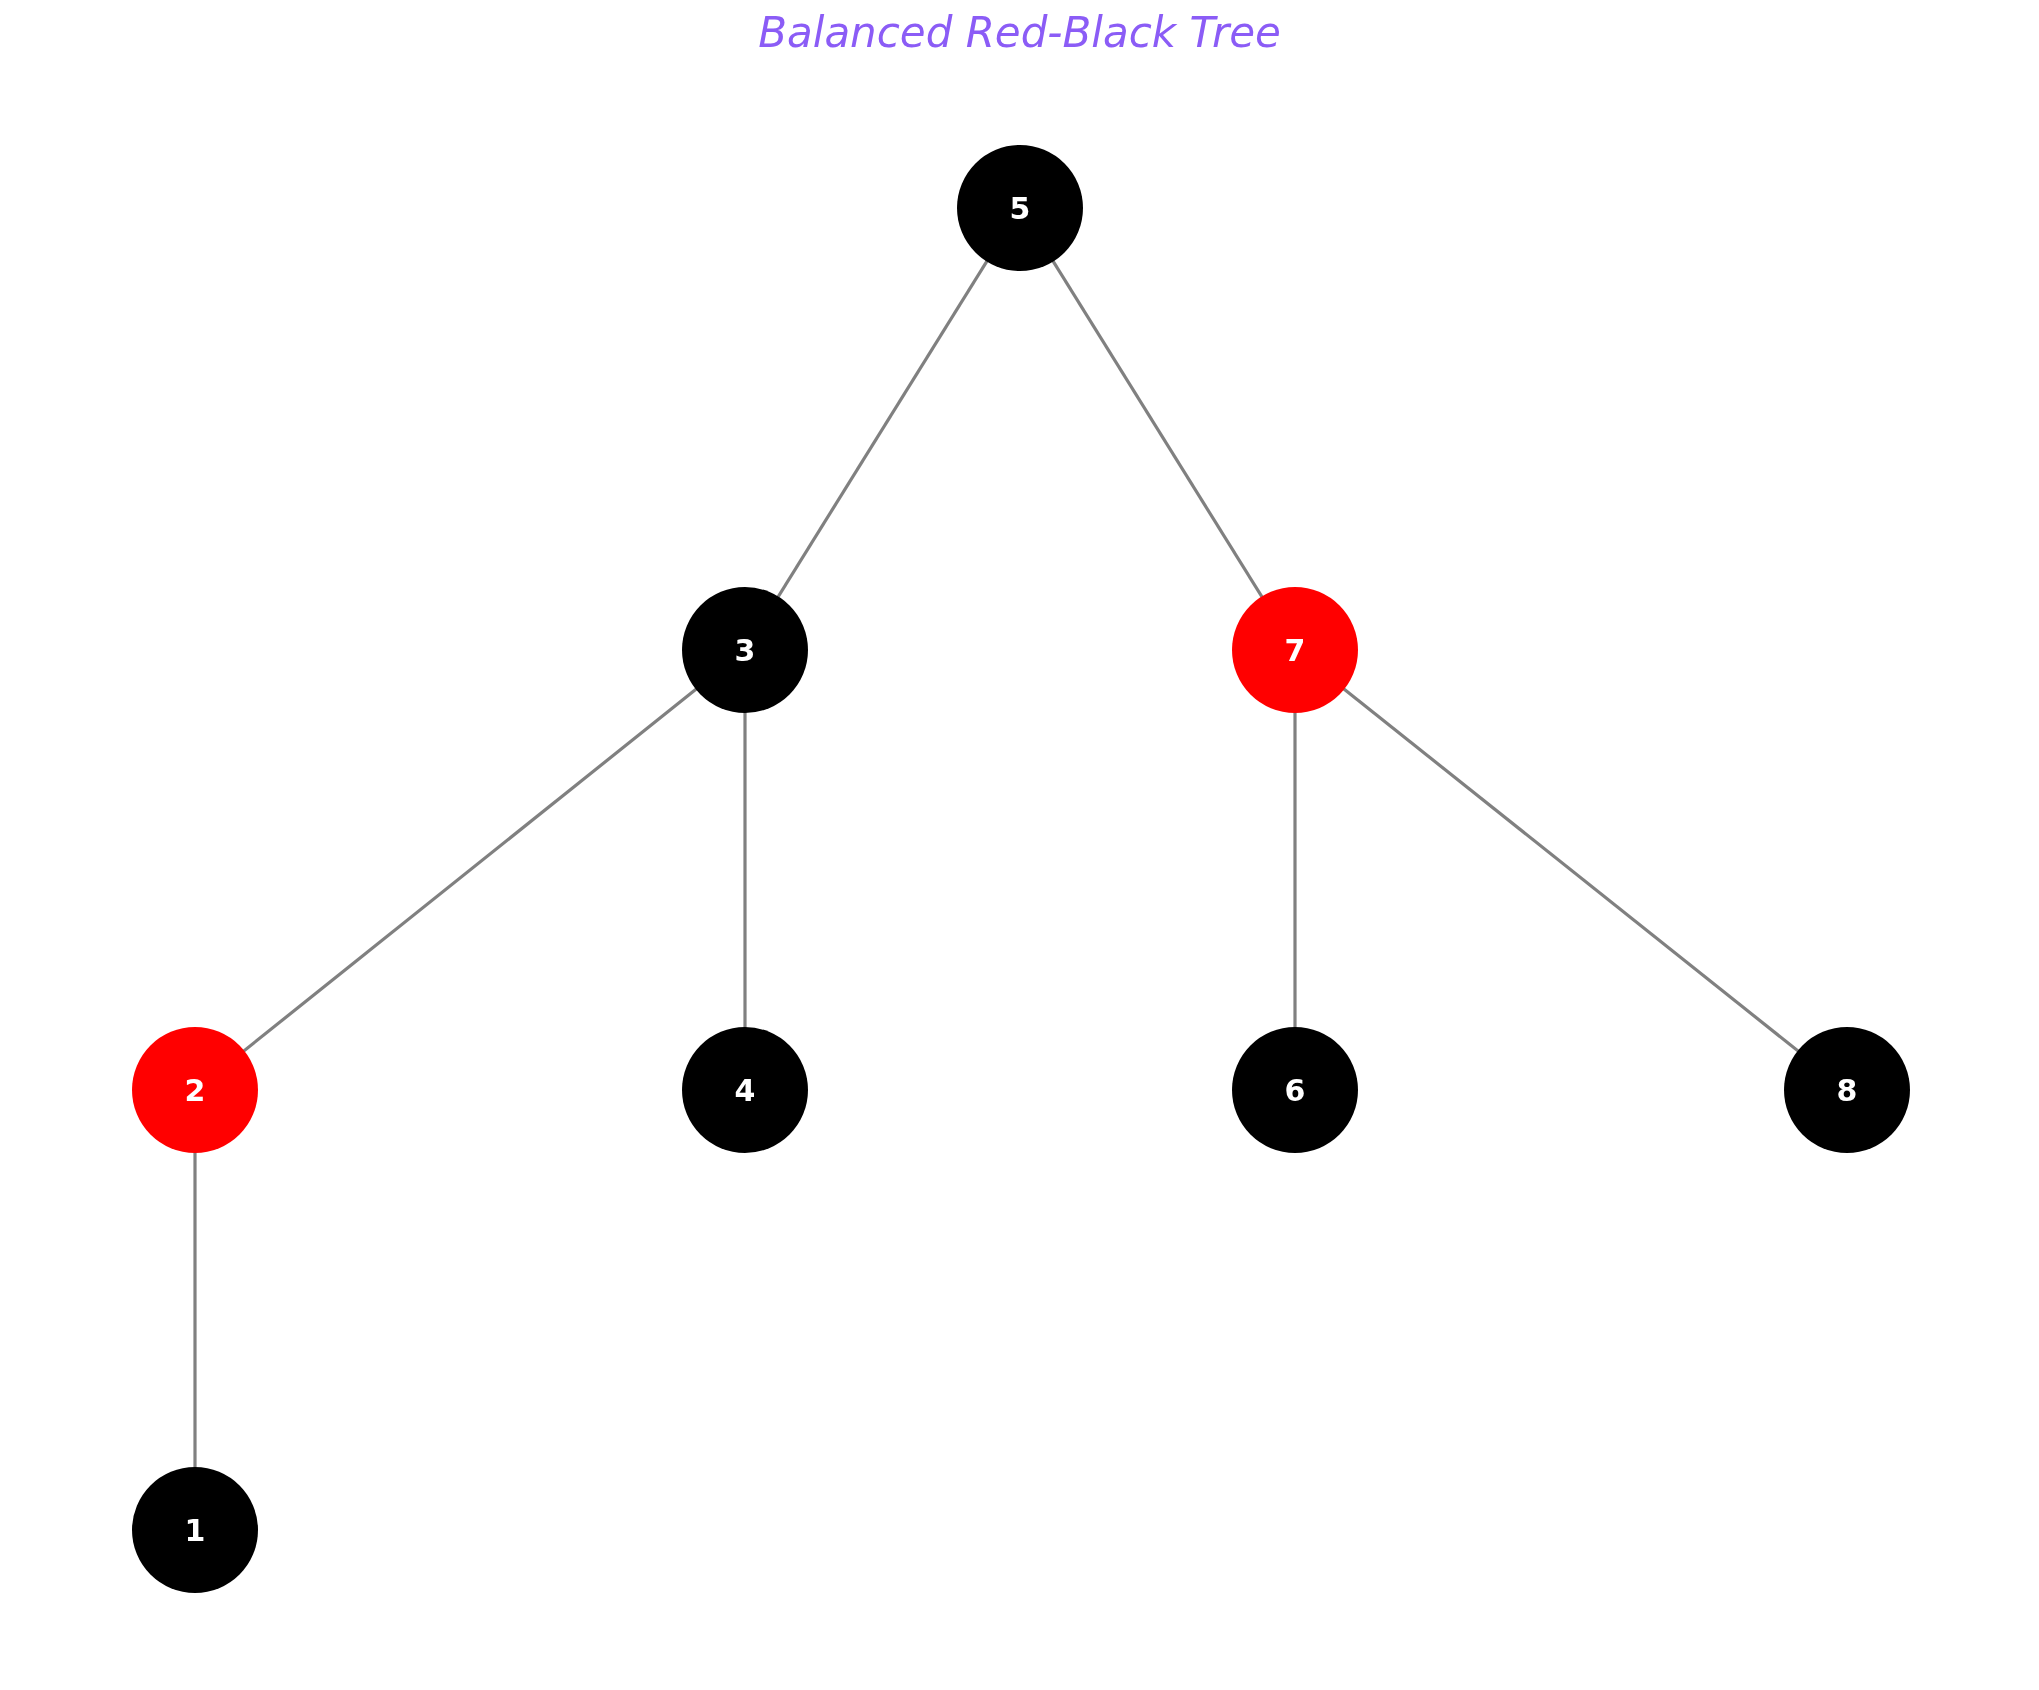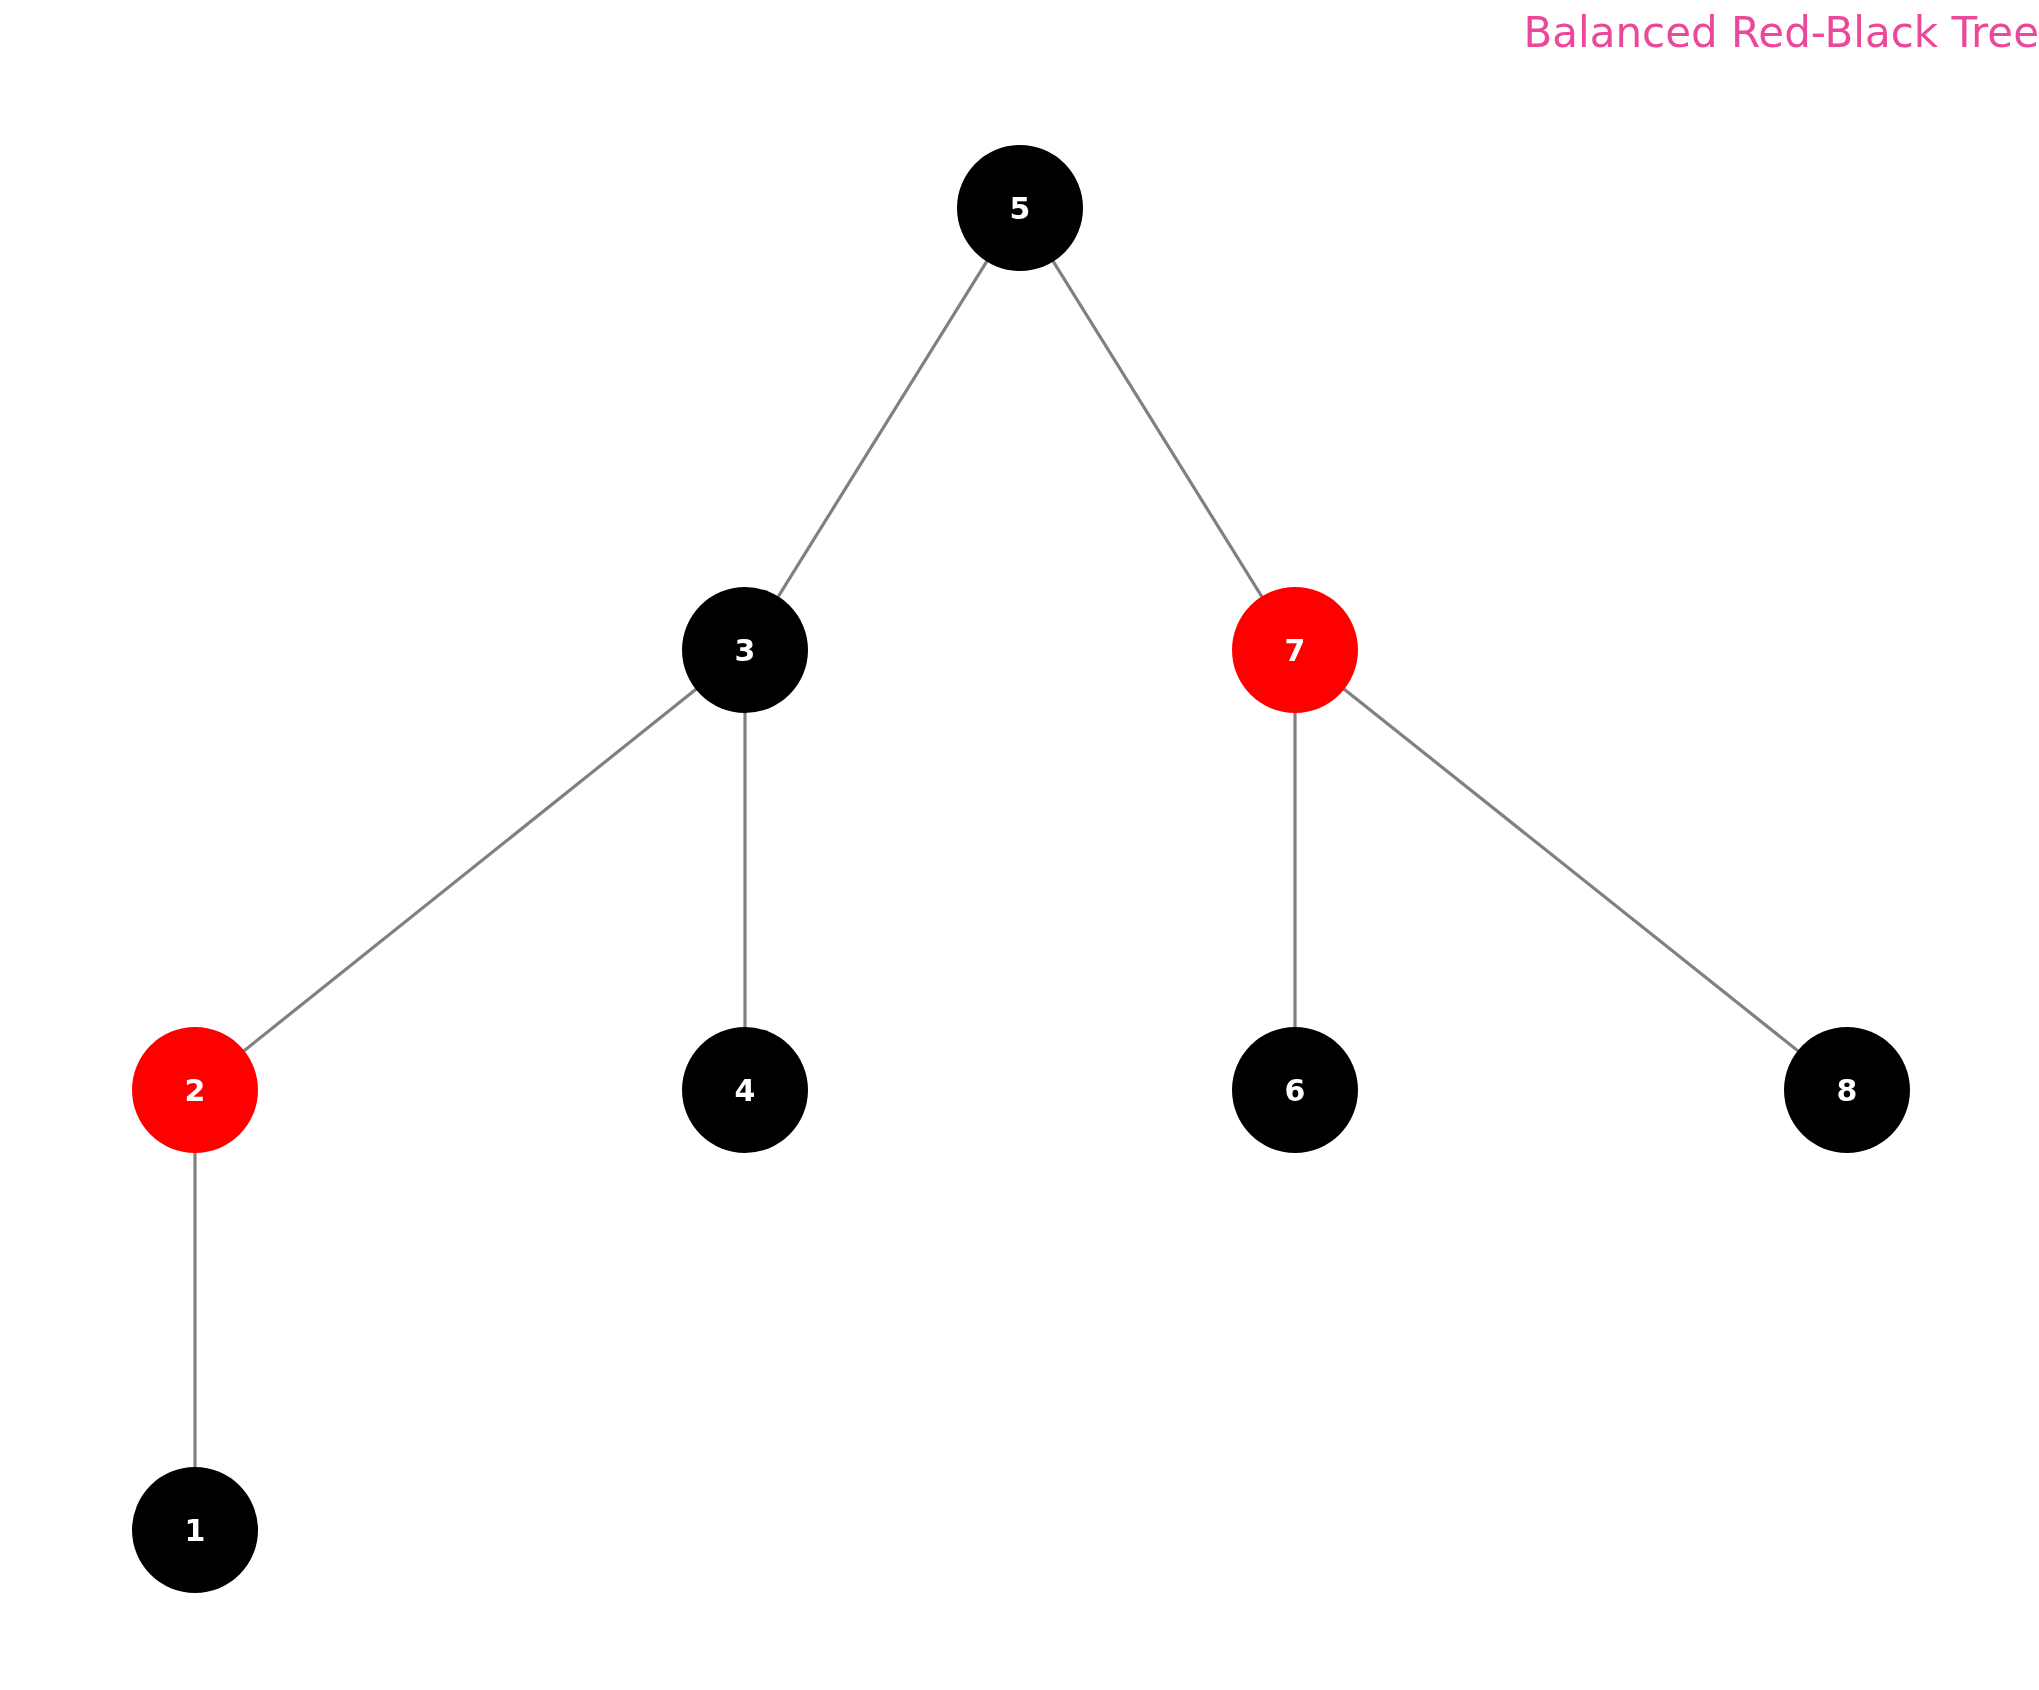--- a/index.html
+++ b/index.html
@@ -16,26 +16,27 @@
   }
   .figure {
     position: absolute;
     inset: 0;
   }
   .title {
     position: absolute;
     top: 8px;
     left: 0;
     width: 100%;
-    text-align: right;
+    text-align: center;
     font-size: 42px;
     font-weight: 400;
-    color: #ec4899;
+    color: #8b5cf6;
     font-family: "DejaVu Sans", sans-serif;
     user-select: none;
+    font-style: italic;
   }
   svg#tree-svg {
     position: absolute;
     top: 0;
     left: 0;
   }
   .node-label {
     font-family: "DejaVu Sans", sans-serif;
     font-size: 30px;
     font-weight: bold;

